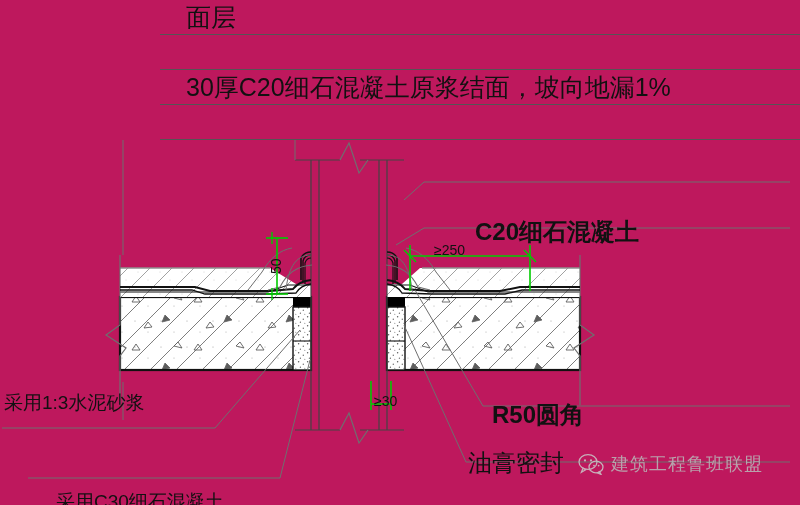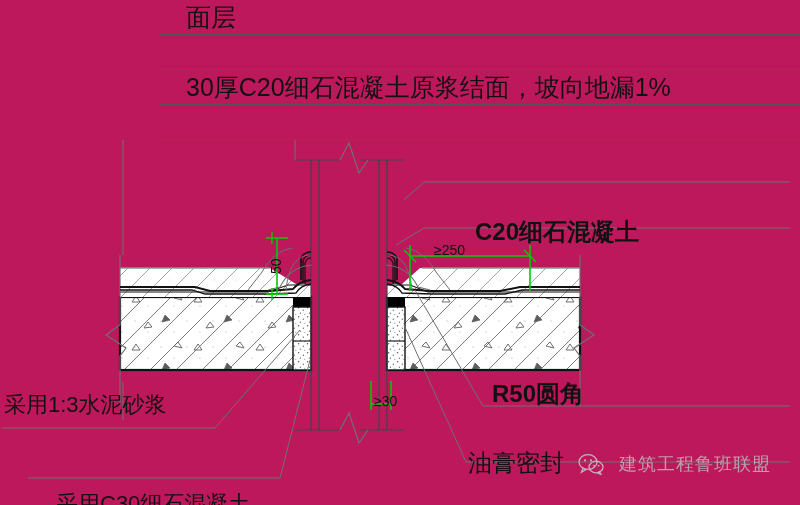--- a/index.html
+++ b/index.html
@@ -50,32 +50,32 @@
   .callout {
     position: absolute;
     font-size: 24px;
     color: #111111;
     white-space: nowrap;
   }
   .callout.bold { font-weight: bold; }
   
   .callout-left {
     position: absolute;
-    font-size: 22px;
+    font-size: 19px;
     color: #111111;
     white-space: nowrap;
   }
   
   .watermark {
     position: absolute;
     left: 578px;
     top: 452px;
     display: flex;
     align-items: center;
-    gap: 15px;
+    gap: 7px;
     opacity: 0.85;
   }
   .watermark-text {
     font-size: 18px;
     color: #b9b9b9;
     letter-spacing: 1px;
     white-space: nowrap;
   }
   
   .dim-label {
@@ -292,21 +292,21 @@
 
     <g>
       <line x1="295" y1="140" x2="295" y2="160" stroke="#6f6f6f" stroke-width="1.0"></line>
       <line x1="123" y1="140" x2="123" y2="255" stroke="#6f6f6f" stroke-width="1.0"></line>
       <line x1="123" y1="382" x2="123" y2="420" stroke="#6f6f6f" stroke-width="1.0"></line>
     </g>
 
   </svg>
 
   <div class="callout bold" style="left:455px; top:216px;margin-left:20px;">C20细石混凝土</div>
-  <div class="callout bold" style="left:492px; top:378px;">R50圆角</div>
+  <div class="callout bold" style="left:492px; top:399px;">R50圆角</div>
   <div class="callout" style="left:468px; top:447px;">油膏密封</div>
 
   <div class="callout-left" style="left:4px; top:390px;">采用1:3水泥砂浆</div>
   <div class="callout-left" style="left:56px; top:444px;margin-top:45px;">采用C30细石混凝土</div>
 
   <div class="dim-label vertical" style="left:268px; top:274px;">50</div>
   <div class="dim-label" style="left:434px; top:242px;">≥250</div>
   <div class="dim-label" style="left:374px; top:393px;">≥30</div>
 
   <div class="watermark">

